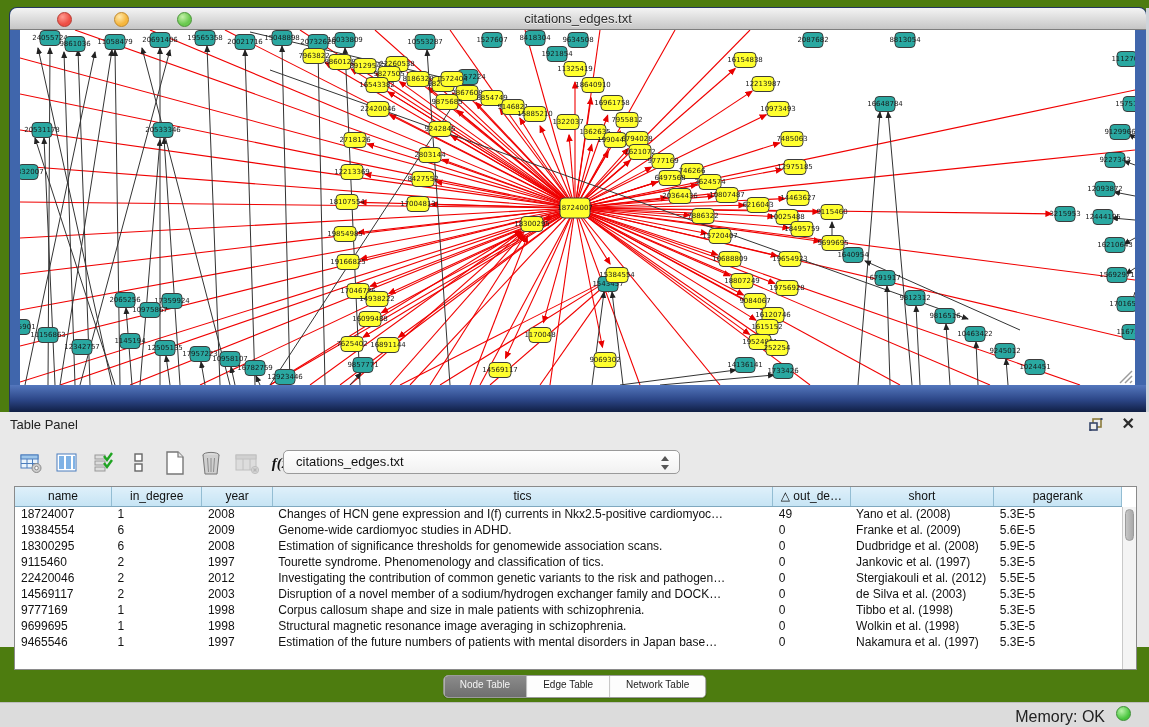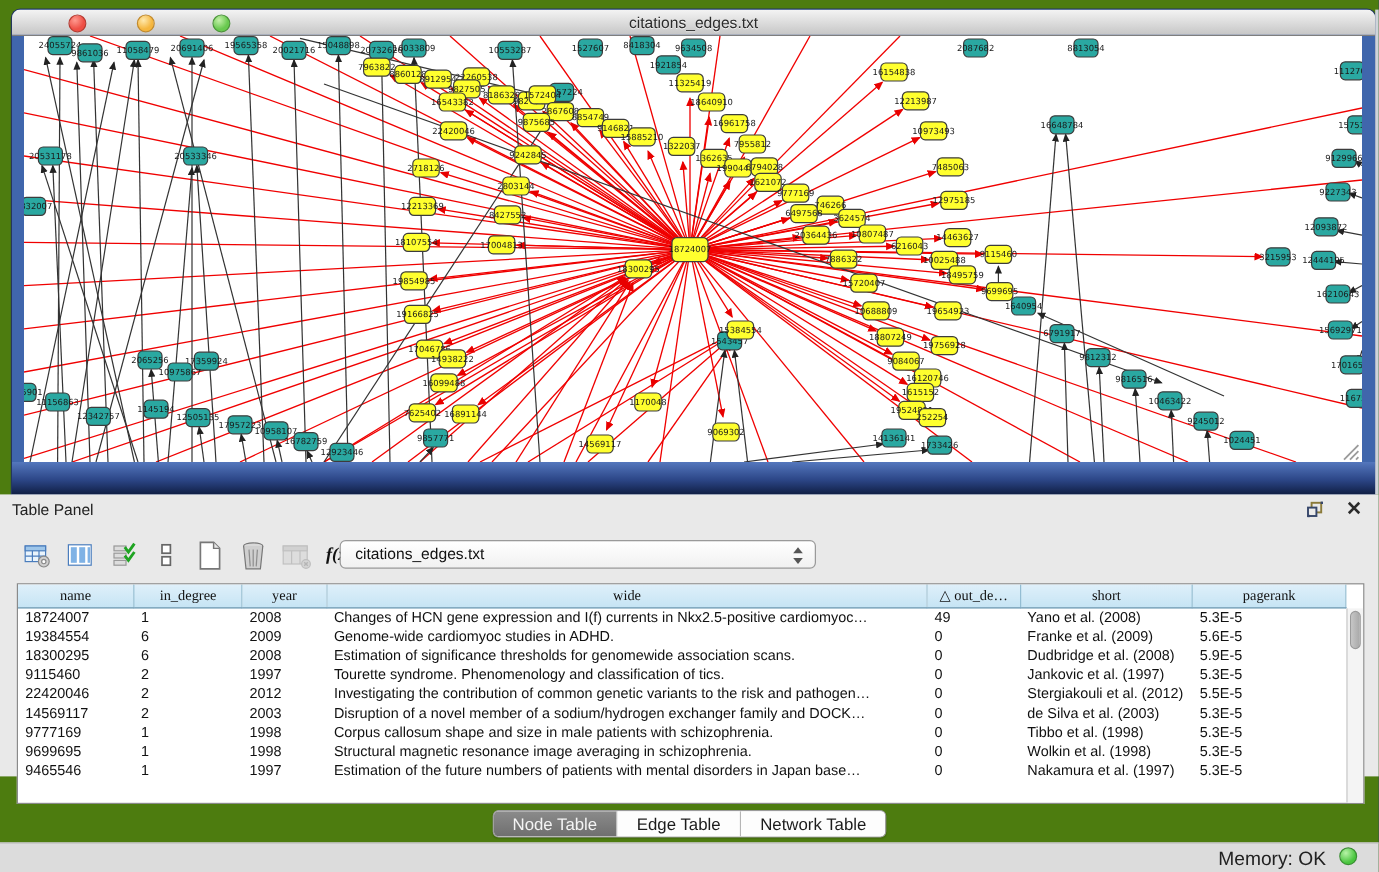--- a/index.html
+++ b/index.html
@@ -40,31 +40,31 @@
   .select-arrows { position:absolute; right:9px; top:4px; width:9px; height:16px; }
   .select-arrows b { position:absolute; left:0; width:0; height:0; border-left:4.5px solid transparent; border-right:4.5px solid transparent; }
   .select-arrows b.up { top:1px; border-bottom:5px solid #555; }
   .select-arrows b.dn { bottom:1px; border-top:5px solid #555; }
 
   .table-frame { position:absolute; left:14px; top:74px; width:1123px; height:184px;
     background:#fff; border:1px solid #8a8a8a; overflow:hidden; }
   table.data { border-collapse:collapse; table-layout:fixed; width:1107px; }
   table.data th { height:19px; background:linear-gradient(#dff0fa,#c6e4f4); border-right:1px solid #93bdd3;
     border-bottom:1px solid #7fa8bf; font-size:12px; font-weight:normal; color:#111; text-align:center;
-    overflow:hidden; white-space:nowrap;font-family:Liberation Serif, serif; }
+    overflow:hidden; white-space:nowrap; }
   table.data td { height:16px; font-size:12px; color:#111; padding:0 4px 0 6px;
     overflow:hidden; white-space:nowrap; text-overflow:clip; }
   .vscroll { position:absolute; right:0; top:20px; bottom:0; width:14px; background:#f4f4f4; border-left:1px solid #c9c9c9; }
   .vthumb { position:absolute; left:2px; top:2px; width:9px; height:32px; background:linear-gradient(90deg,#c6c6c6,#a9a9a9); border-radius:5px; border:1px solid #9b9b9b; }
 
   .tabbar { position:absolute; left:0; top:262px; width:100%; height:26px; }
   .segmented { position:absolute; left:50%; top:1px; transform:translateX(-50%); display:flex;
     border:1px solid #9b9b9b; border-radius:5px; overflow:hidden; background:#fff;
     box-shadow:0 1px 1px rgba(0,0,0,.12); }
-  .segment { height:21px; padding:3px 16px 0 16px; font-size:14px; color:#1c1c1c; background:#fdfdfd;
+  .segment { height:21px; padding:3px 16px 0 16px; font-size:10px; color:#1c1c1c; background:#fdfdfd;
     border-right:1px solid #b5b5b5; cursor:pointer; white-space:nowrap; }
   .segment:last-child { border-right:none; }
   .segment.selected { background:linear-gradient(#8b8b8b,#6f6f6f); color:#f4f4f4; }
 
   .statusbar { position:absolute; left:0; top:290px; width:100%; height:25px; background:#dcdcdc; border-top:1px solid #bdbdbd; }
   .memory-label { position:absolute; right:44px; top:5px; font-size:16px; color:#222; }
   .memory-dot { position:absolute; right:18px; top:3px; width:15px; height:15px; border-radius:50%;
     background:radial-gradient(circle at 35% 30%, #b8f3a8, #49c53e 65%); border:1px solid #3a8f33; }
 
   svg text { font-family:"DejaVu Sans", sans-serif; }
@@ -879,21 +879,21 @@
             <col style="width: 498px;">
             <col style="width: 77px;">
             <col style="width: 143px;">
             <col style="width: 127px;">
           </colgroup>
         <thead>
             <tr id="hdr-row">
               <th>name</th>
               <th>in_degree</th>
               <th>year</th>
-              <th>wide</th>
+              <th>tics</th>
               <th>△ out_de…</th>
               <th>short</th>
               <th>pagerank</th>
             </tr>
           </thead>
         <tbody id="body-rows">
             <tr>
               <td>18724007</td>
               <td>1</td>
               <td>2008</td>

